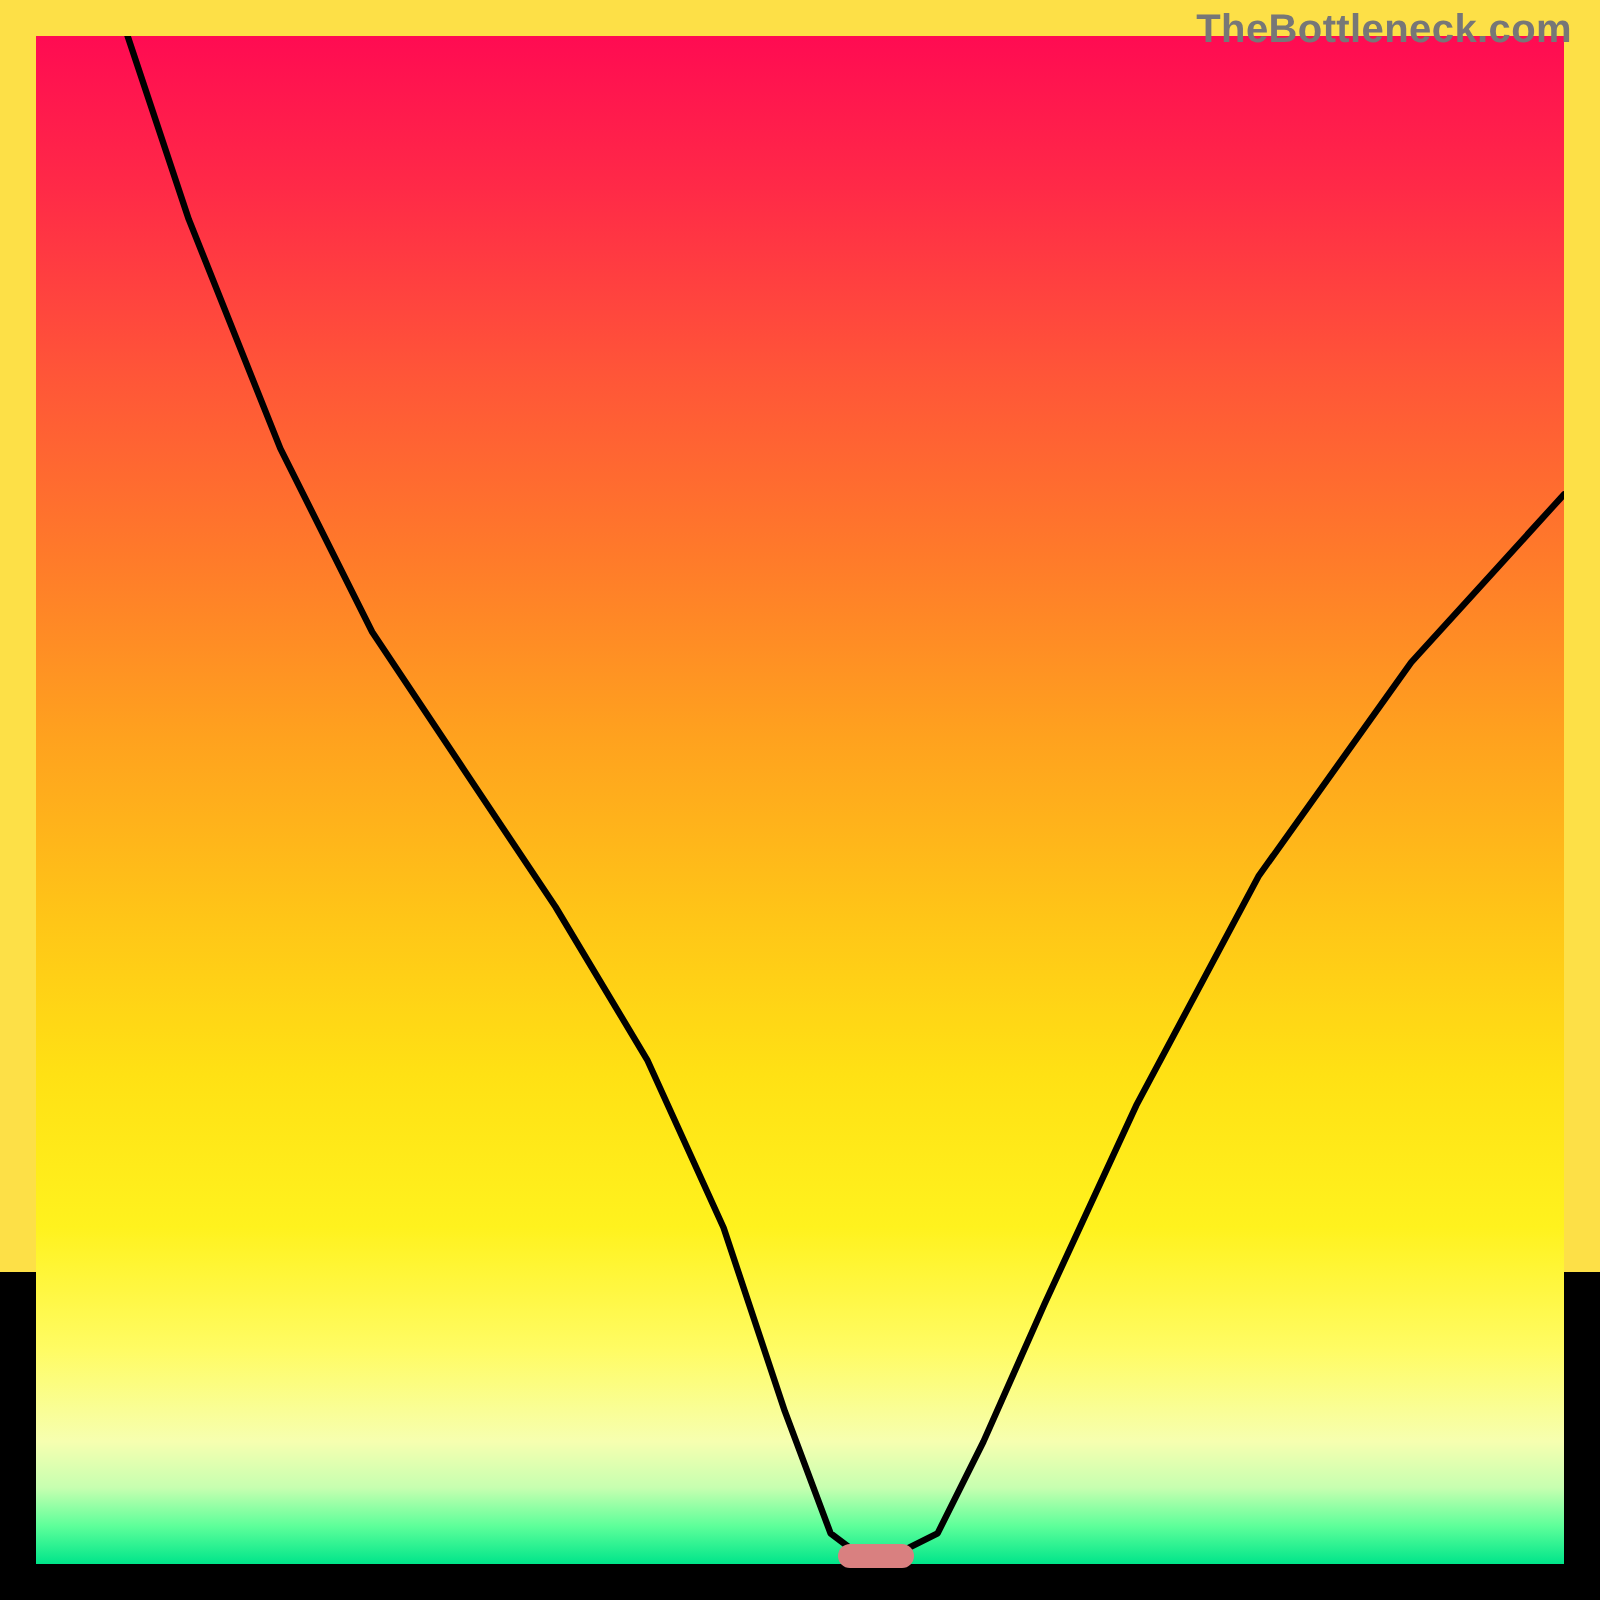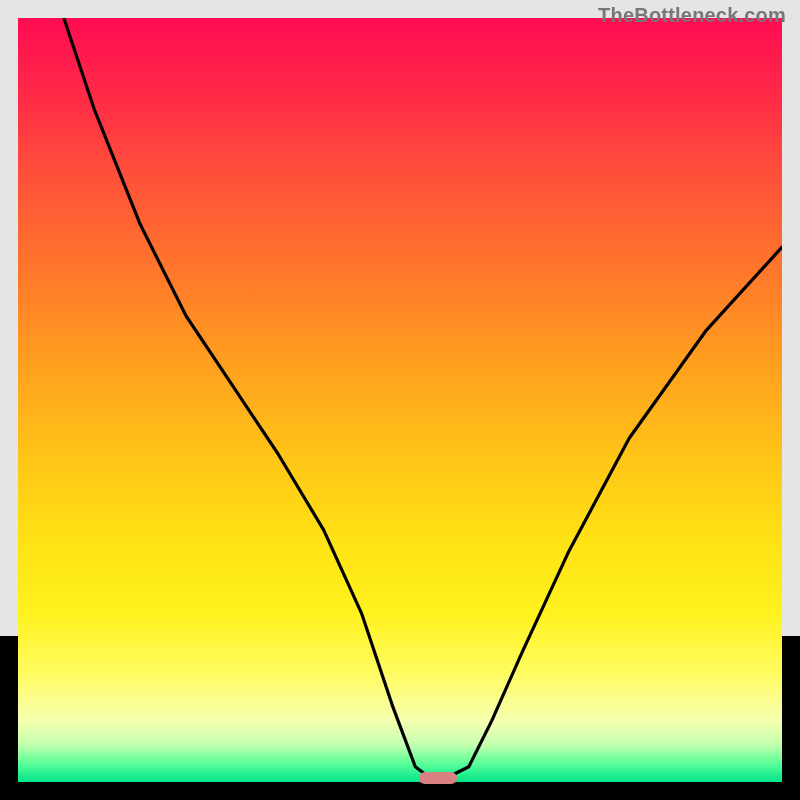--- a/index.html
+++ b/index.html
@@ -8,21 +8,21 @@
     width: 800px;
     height: 800px;
     background: #000;
     font-family: Arial, Helvetica, sans-serif;
     overflow: hidden;
   }
   .canvas {
     position: relative;
     width: 800px;
     height: 636px;
-    background: #e5e5e5;
+    background: #fde047;
   }
   .plot-area {
     position: absolute;
     left: 18px;
     top: 18px;
     width: 764px;
     height: 764px;
     
     background: linear-gradient(to bottom,
       #ff0b52 0%,

